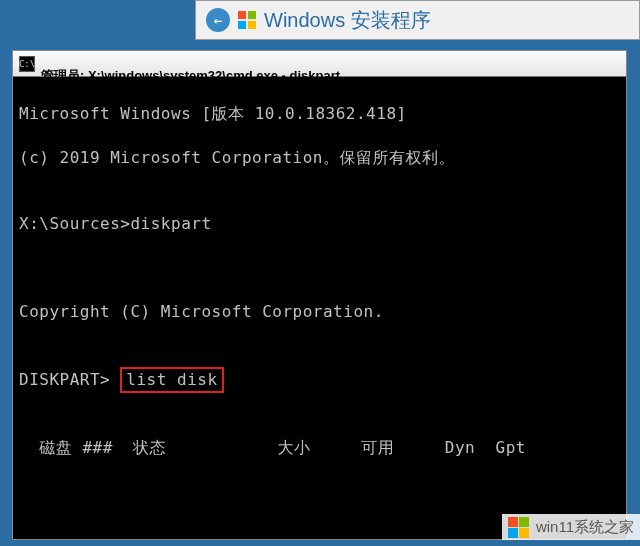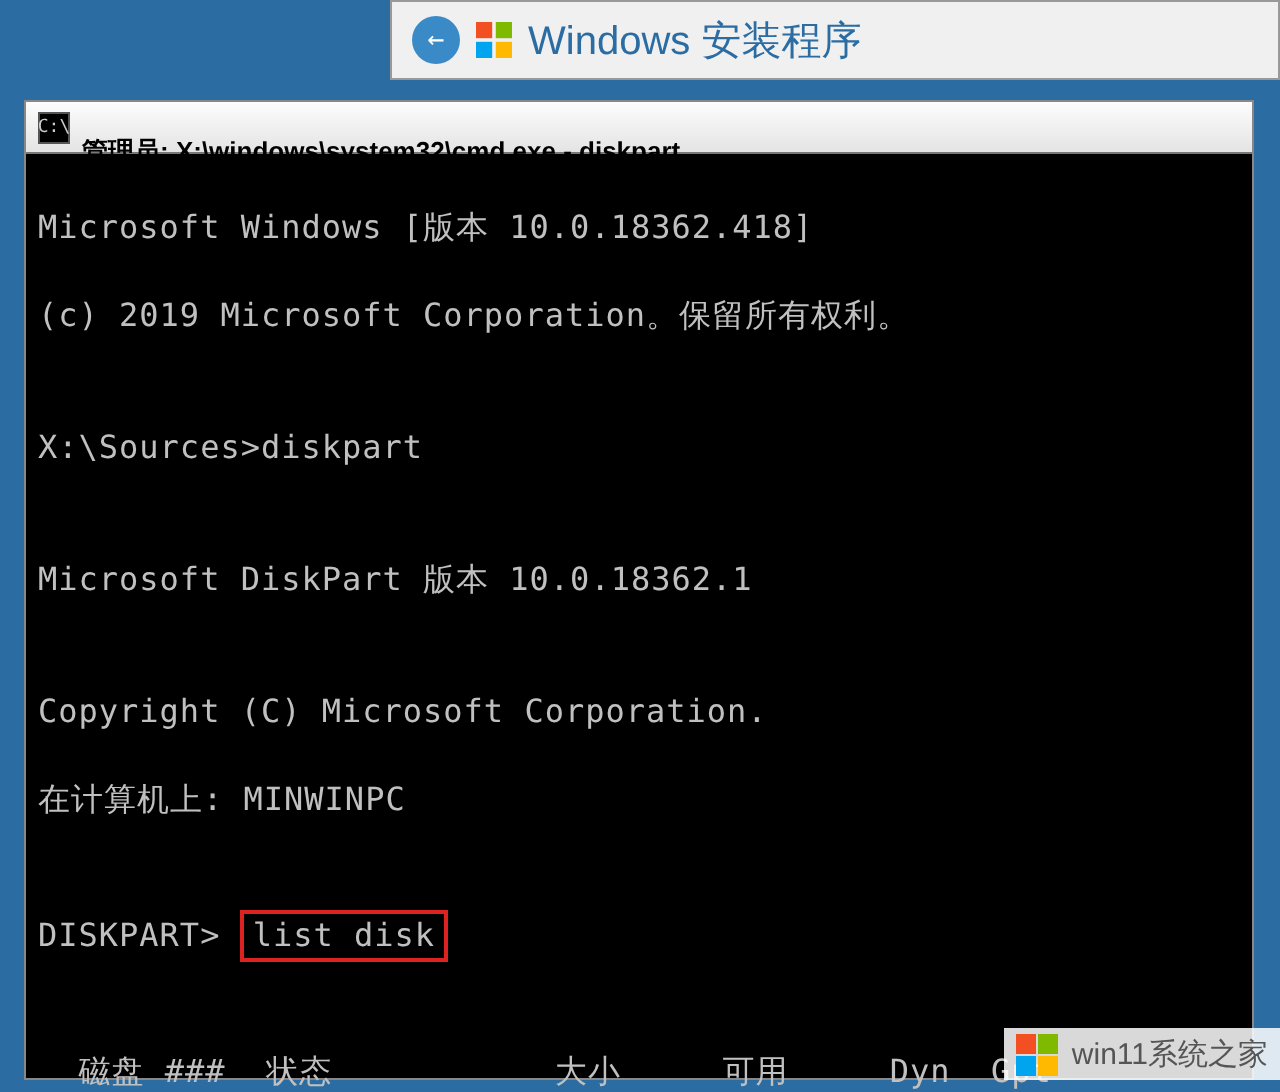--- a/index.html
+++ b/index.html
@@ -145,24 +145,22 @@
   <div class="cmd-titlebar">
     <div class="cmd-icon">C:\</div>
     <span class="cmd-title">管理员: X:\windows\system32\cmd.exe - diskpart</span>
   </div>
   <div class="cmd-body">
 <span class="row">Microsoft Windows [版本 10.0.18362.418]</span>
 <span class="row">(c) 2019 Microsoft Corporation。保留所有权利。</span>
 <span class="row"></span>
 <span class="row">X:\Sources&gt;diskpart</span>
 <span class="row"></span>
-<span class="row">Microsoft DiskPart 版本 10.0.18362.1</span>
 <span class="row"></span>
 <span class="row">Copyright (C) Microsoft Corporation.</span>
-<span class="row">在计算机上: MINWINPC</span>
 <span class="row"></span>
 <span class="row"><span>DISKPART&gt; </span><span class="hl">list disk</span></span>
 <span class="row"></span>
 <span class="row">  磁盘 ###  状态           大小     可用     Dyn  Gpt</span>
 
 
 
 <span class="row"></span>
 
 <span class="row"></span>

